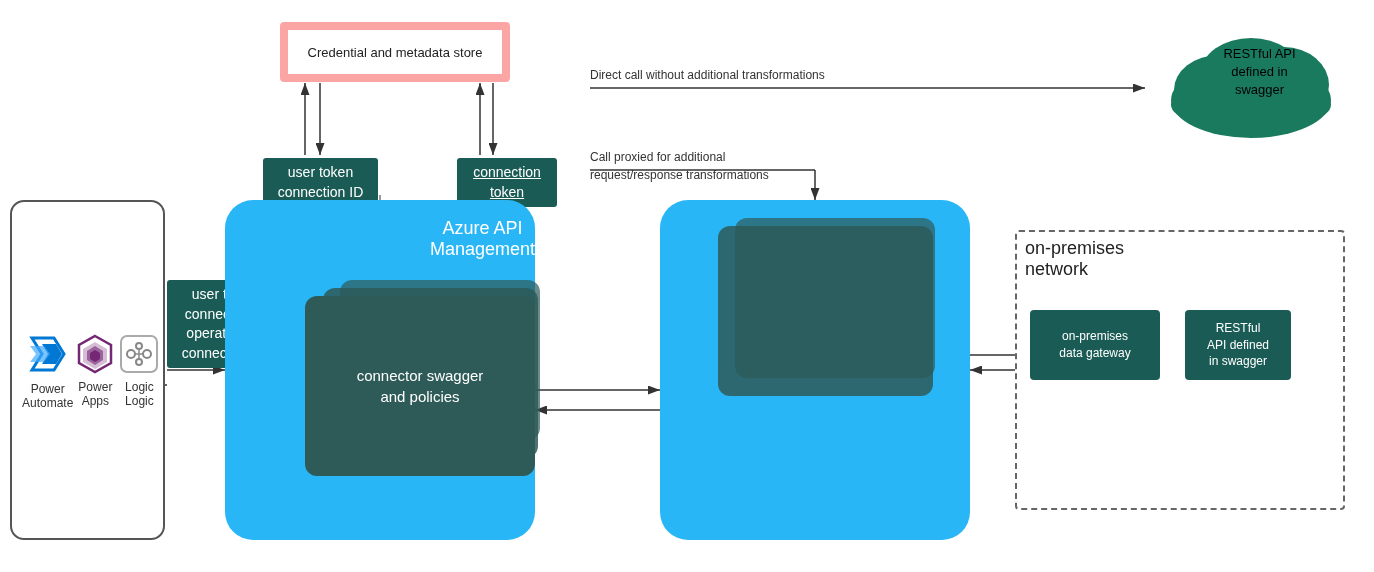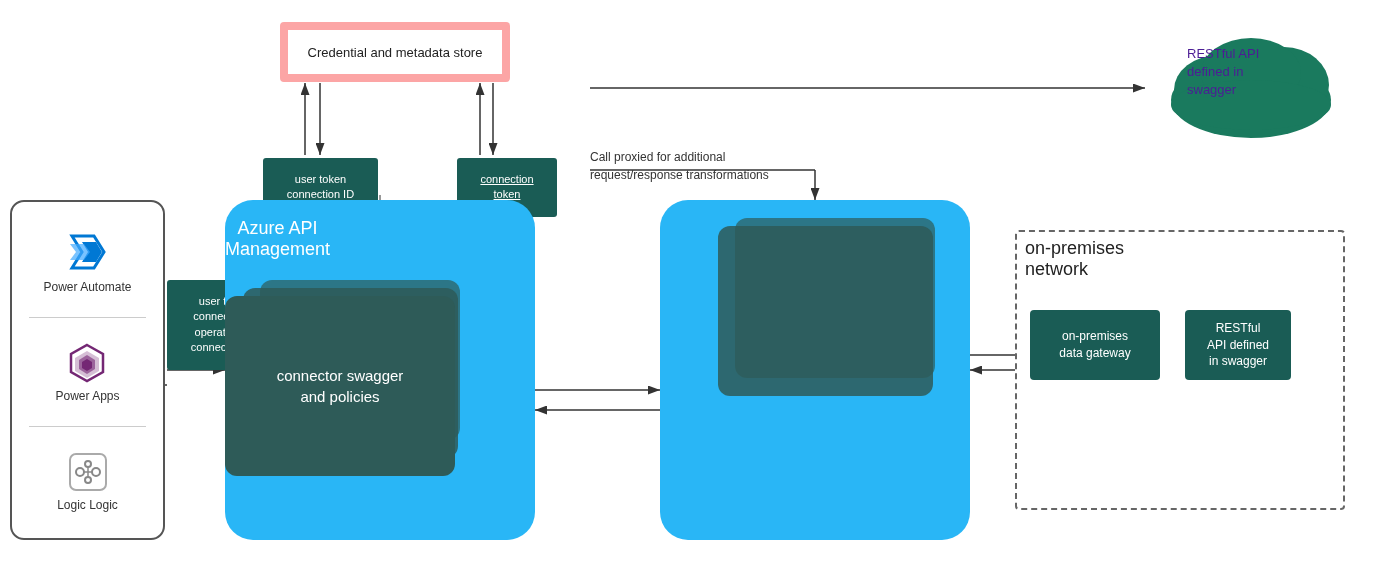--- a/index.html
+++ b/index.html
@@ -23,21 +23,21 @@
     .client-panel {
       position: absolute;
       left: 10px;
       top: 200px;
       width: 155px;
       height: 340px;
       border: 2px solid #555;
       border-radius: 14px;
       background: #fff;
       display: flex;
-      flex-direction: column;
+      flex-direction: row;
       align-items: center;
       justify-content: space-around;
       padding: 15px 10px;
     }
     .client-app {
       display: flex;
       flex-direction: column;
       align-items: center;
       gap: 4px;
     }
@@ -81,39 +81,39 @@
       font-size: 13px;
       color: #222;
       font-weight: 400;
     }
 
     
     .label-box {
       position: absolute;
       background: #1a5c55;
       color: #fff;
-      padding: 14px 8px;
-      font-size: 11px;
+      padding: 5px 8px;
+      font-size: 14px;
       line-height: 1.4;
       border-radius: 3px;
       text-align: center;
     }
 
     
     .azure-apim {
       position: absolute;
       left: 225px;
       top: 200px;
       width: 310px;
       height: 340px;
       background: #29b6f6;
       border-radius: 28px;
       display: flex;
       flex-direction: column;
-      align-items: flex-start;
+      align-items: flex-end;
       padding-top: 18px;
     }
     .azure-apim-title {
       font-size: 18px;
       color: #fff;
       font-weight: 400;
       text-align: center;
       margin-bottom: 20px;
     }
 
@@ -250,23 +250,23 @@
       right: 30px;
       top: 25px;
       width: 185px;
       height: 120px;
     }
     .cloud-text {
       position: absolute;
       right: 42px;
       top: 45px;
       font-size: 13px;
-      color: #4c1d95;
+      color: #000000;
       font-weight: 500;
-      text-align: left;
+      text-align: center;
       width: 145px;
       line-height: 1.4;
     }
 
     
     .arrow-label {
       position: absolute;
       font-size: 12px;
       color: #333;
     }
@@ -421,18 +421,21 @@
     <ellipse cx="92" cy="75" rx="80" ry="38" fill="#1a7a5e"></ellipse>
     <ellipse cx="60" cy="65" rx="45" ry="35" fill="#1a7a5e"></ellipse>
     <ellipse cx="125" cy="60" rx="45" ry="38" fill="#1a7a5e"></ellipse>
     <ellipse cx="92" cy="48" rx="50" ry="35" fill="#1a7a5e"></ellipse>
     <ellipse cx="92" cy="80" rx="80" ry="25" fill="#1a7a5e"></ellipse>
   </svg>
   <div class="cloud-text">
     <span>RESTful API<br>defined in<br>swagger</span>
   </div>
 
+  <div class="arrow-label" style="top: 68px; left: 590px;">
+    <span>Direct call without additional transformations</span>
+  </div>
 
   <div class="arrow-label" style="top: 148px; left: 590px; line-height: 1.5;">
     <span>Call proxied for additional<br>request/response transformations</span>
   </div>
 
 </div>
 
 </body></html>

